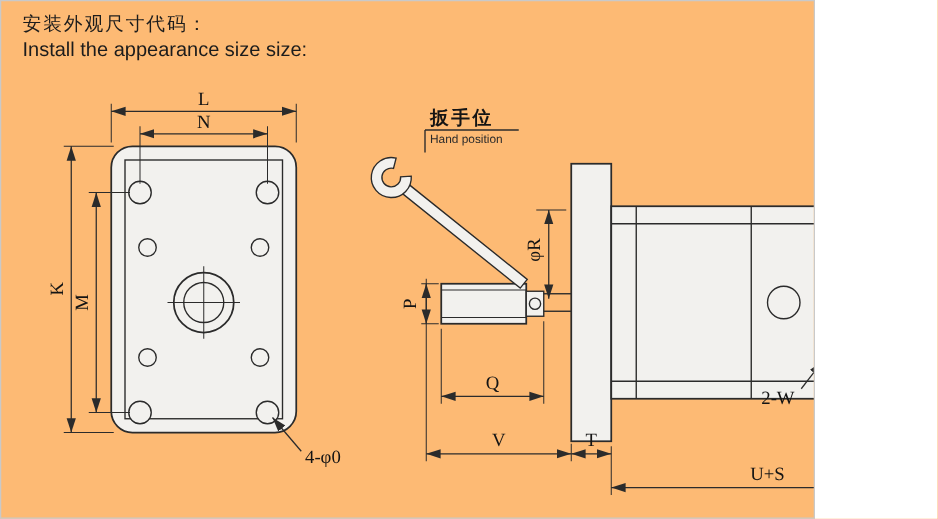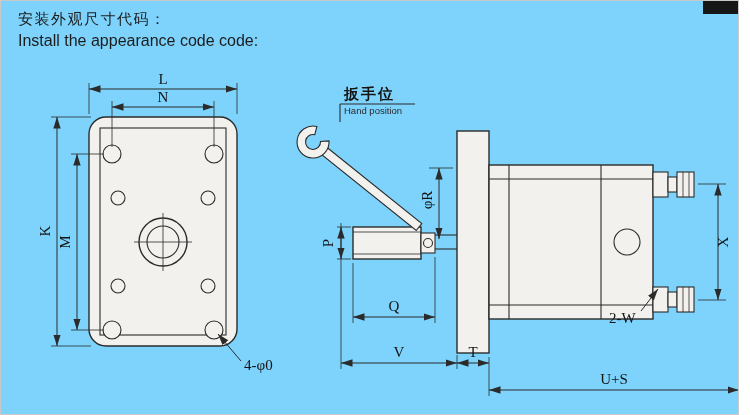--- a/index.html
+++ b/index.html
@@ -1,38 +1,38 @@
 <!DOCTYPE html>
 <html><head>
 <meta charset="utf-8">
 <style>
   * { margin:0; padding:0; box-sizing:border-box; }
   html,body { width:750px; height:415px; }
   body { background:#ffffff; font-family:"Liberation Sans",sans-serif; }
-  .stage { position:relative; width:739px; height:415px; background:#7dd3fc; border:1px solid #c9c9c9; overflow:hidden; }
+  .stage { position:relative; width:652px; height:415px; background:#fdba74; border:1px solid #c9c9c9; overflow:hidden; }
   .hdr-zh { position:absolute; left:17px; top:9px;  font-size:15px; letter-spacing:1.5px; color:#1c1c1c; }
   .hdr-en { position:absolute; left:17px; top:31px; font-size:16px; color:#1c1c1c; }
   svg { position:absolute; left:0; top:0; }
   .ol   { fill:#f2f1ee; stroke:#2b2b2b; stroke-width:1.4; }
   .ol2  { fill:#f2f1ee; stroke:#2b2b2b; stroke-width:1.1; }
   .ln   { fill:none; stroke:#2b2b2b; stroke-width:1.1; }
   .thin { fill:none; stroke:#2b2b2b; stroke-width:0.8; }
   .dim  { fill:none; stroke:#2b2b2b; stroke-width:1; }
   .lbl  { font-family:"Liberation Serif",serif; font-size:15px; fill:#141414; }
   .lbl-zh { font-family:"Liberation Sans",sans-serif; font-size:15px; font-weight:700; letter-spacing:2px; fill:#141414; }
   .lbl-s  { font-family:"Liberation Sans",sans-serif; font-size:9.5px; fill:#2a2a2a; }
   .logo { fill:#161616; }
 </style>
 </head>
 <body>
 
 <div class="stage">
 
   <div class="hdr-zh">安装外观尺寸代码：</div>
-  <div class="hdr-en">Install the appearance code code:</div>
+  <div class="hdr-en">Install the appearance size size:</div>
 
   <svg width="750" height="415" viewBox="0 0 750 415">
     <defs>
       <marker id="arw" viewBox="0 0 12 9" markerWidth="12" markerHeight="9" refX="11.5" refY="4.5" orient="auto-start-reverse" markerUnits="userSpaceOnUse">
         <path d="M0,0.8 L11.5,4.5 L0,8.2 Z" fill="#2b2b2b"></path>
       </marker>
     </defs>
 
     <rect class="logo" x="702" y="0" width="48" height="13"></rect>
 

